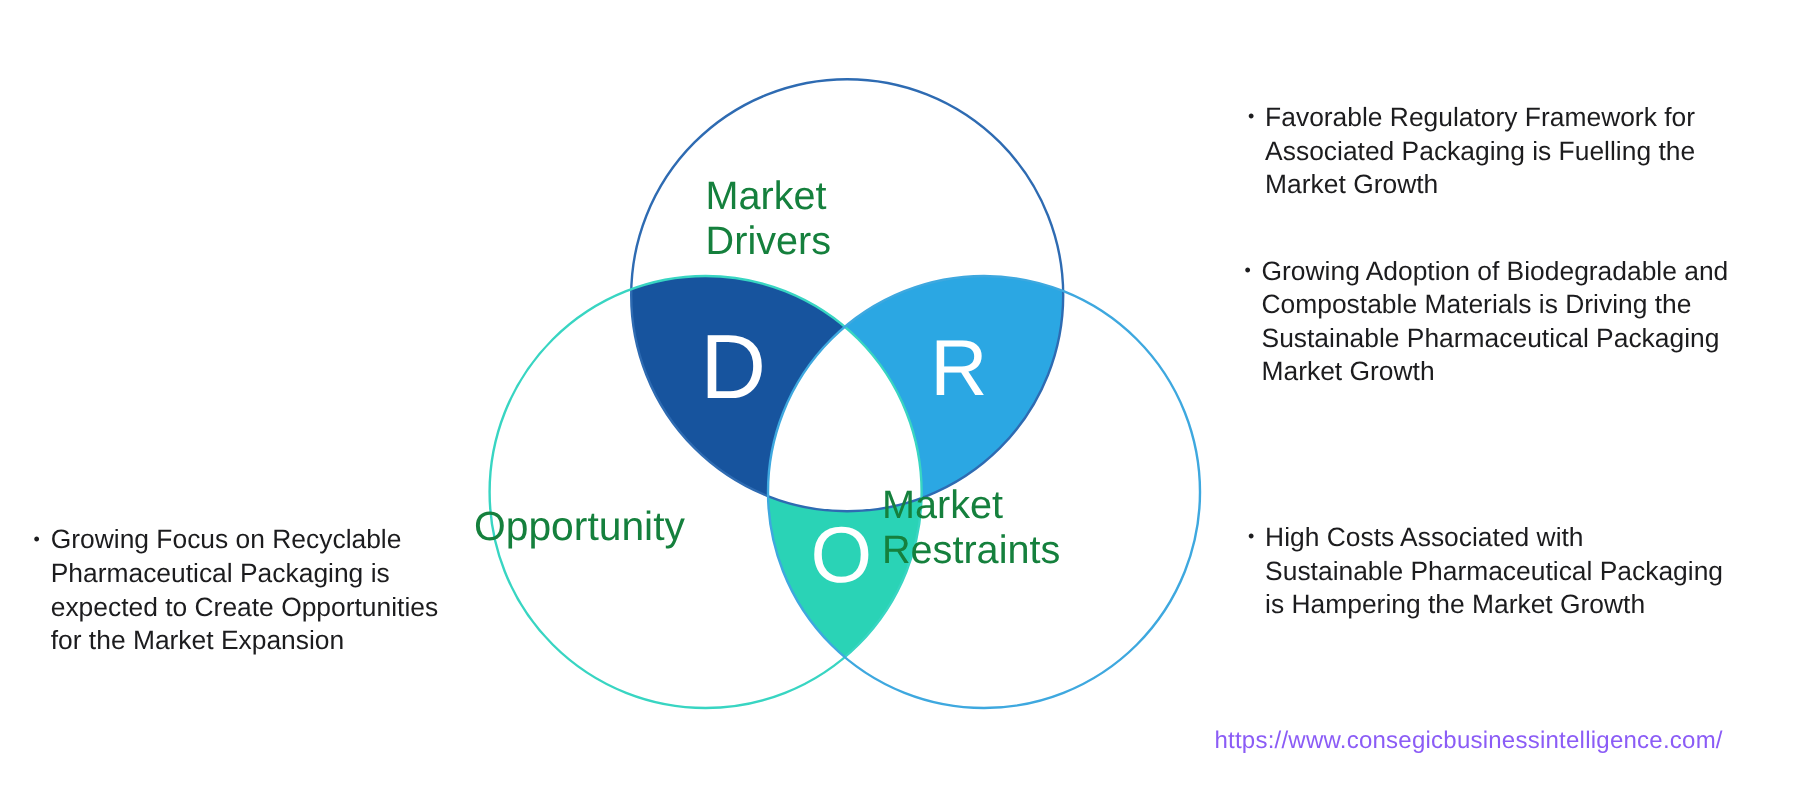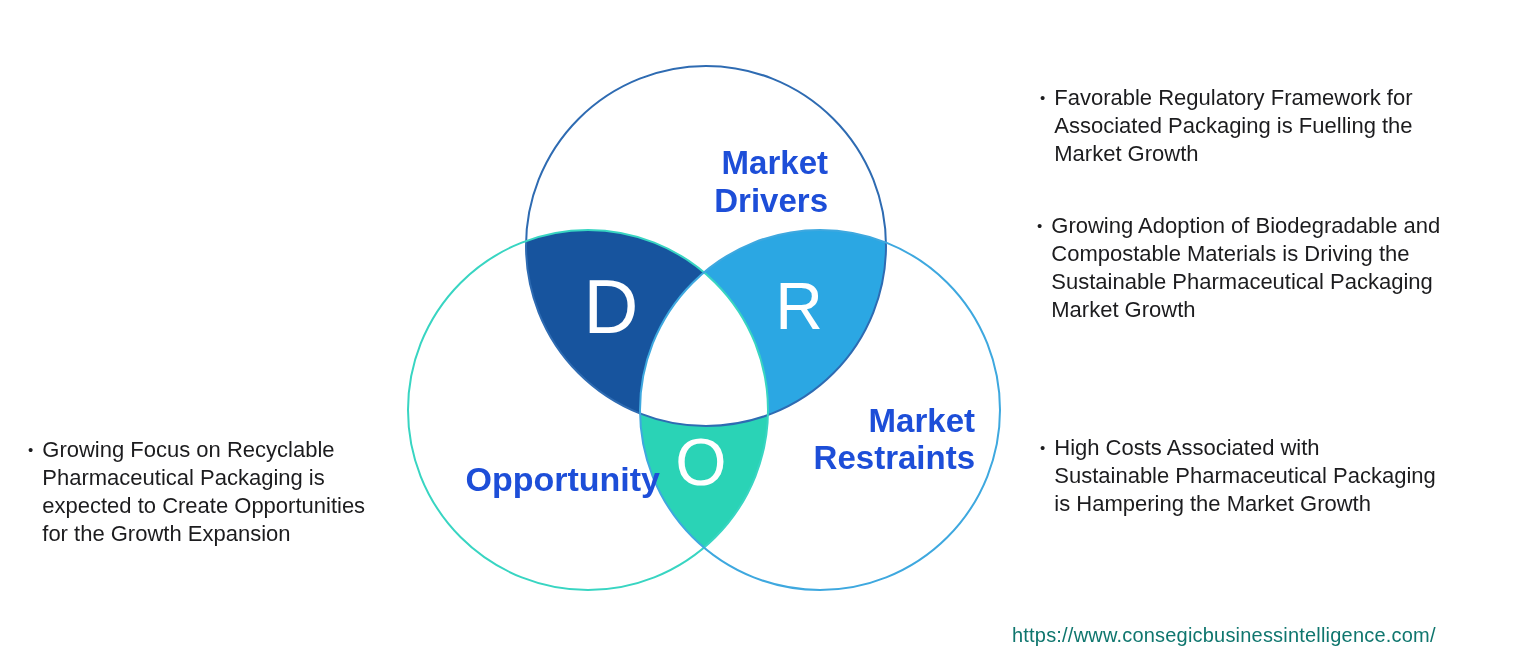--- a/index.html
+++ b/index.html
@@ -21,29 +21,28 @@
     color: #ffffff;
     font-weight: 400;
     line-height: 1;
   }
   #letter-d { left: 611px; top: 307px; font-size: 76px; }
   #letter-r { left: 799px; top: 306px; font-size: 66px; }
   #letter-o { left: 701px; top: 462px; font-size: 66px; }
 
   .circle-label {
     position: absolute;
-    text-align: right;
+    text-align: left;
     white-space: pre-line;
     font-size: 33px;
     line-height: 38px;
-    color: #1d4ed8;
-    font-weight: bold;
+    color: #15803d;
   }
   #label-drivers    { left: 588px; top: 144px; width: 240px; }
-  #label-opportunity{ left: 395px; top: 420px; width: 265px; font-size: 34px; white-space: nowrap; margin-top: 40px; }
+  #label-opportunity{ left: 395px; top: 420px; width: 265px; font-size: 34px; white-space: nowrap; }
   #label-restraints { left: 735px; top: 402px; width: 240px; line-height: 37px; }
 
   .bullet-item {
     position: absolute;
     display: flex;
     gap: 9px;
     font-size: 22px;
     line-height: 28px;
     font-weight: 500;
     color: #1c1c1e;
@@ -58,22 +57,21 @@
   #right-bullet-2 { left: 1037px; top: 212px; width: 447px; }
   #right-bullet-3 { left: 1040px; top: 434px; width: 400px; }
 
   #source-url {
     position: absolute;
     left: 1012px;
     top: 604px;
     font-size: 20px;
     line-height: 26px;
     letter-spacing: 0.2px;
-    color: #0f766e;
-    margin-top: 18px;
+    color: #8b5cf6;
   }
 </style>
 </head>
 <body>
 
 <div id="canvas">
 
   <svg id="venn-svg" width="1515" height="660" viewBox="0 0 1515 660">
     <defs>
       <clipPath id="clip-top">
@@ -110,21 +108,21 @@
   <div class="letter" id="letter-o">O</div>
 
   <div class="circle-label" id="label-drivers">Market
 Drivers</div>
   <div class="circle-label" id="label-opportunity">Opportunity</div>
   <div class="circle-label" id="label-restraints">Market
 Restraints</div>
 
   <div class="bullet-item" id="left-bullet-1">
     <span class="bullet-dot">•</span>
-    <span class="bullet-text">Growing Focus on Recyclable Pharmaceutical Packaging is expected to Create Opportunities for the Growth Expansion</span>
+    <span class="bullet-text">Growing Focus on Recyclable Pharmaceutical Packaging is expected to Create Opportunities for the Market Expansion</span>
   </div>
 
   <div class="bullet-item" id="right-bullet-1">
     <span class="bullet-dot">•</span>
     <span class="bullet-text">Favorable Regulatory Framework for Associated Packaging is Fuelling the Market Growth</span>
   </div>
   <div class="bullet-item" id="right-bullet-2">
     <span class="bullet-dot">•</span>
     <span class="bullet-text">Growing Adoption of Biodegradable and Compostable Materials is Driving the Sustainable Pharmaceutical Packaging Market Growth</span>
   </div>

